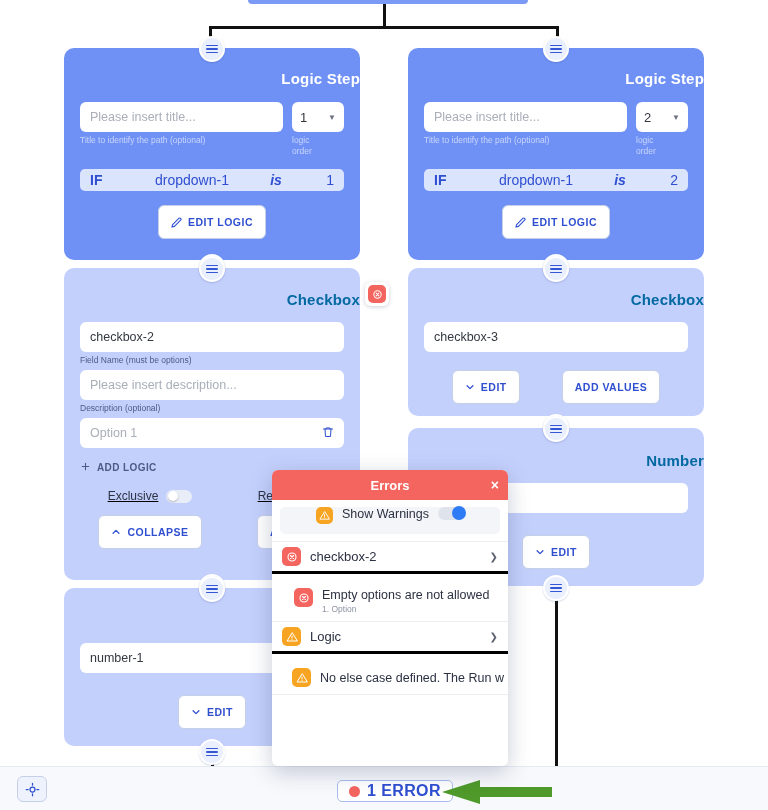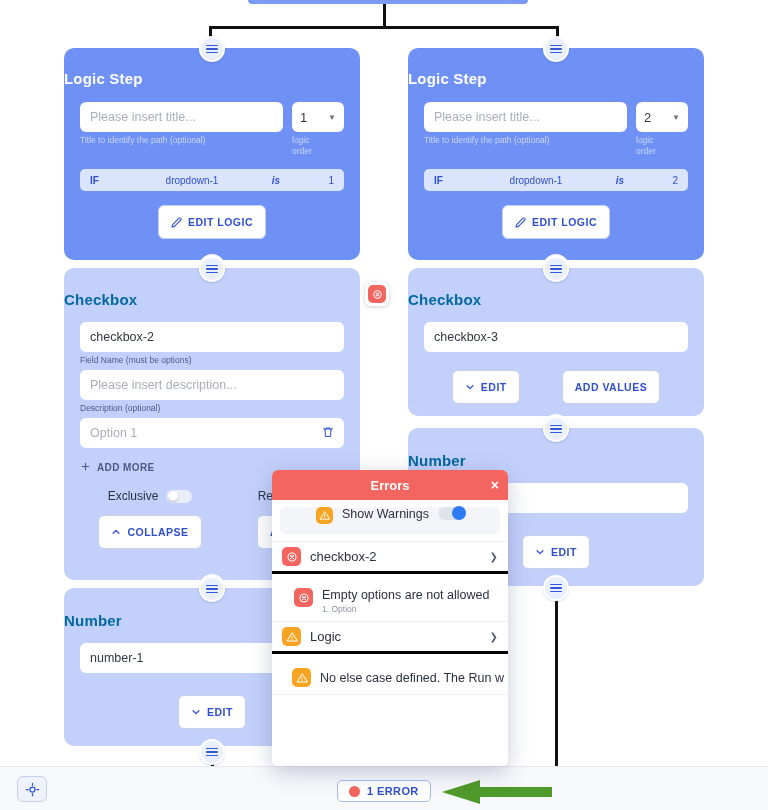--- a/index.html
+++ b/index.html
@@ -26,21 +26,21 @@
     z-index: 6; box-shadow: 0 1px 2px rgba(40,60,120,.18);
   }
   .handle .bars { width: 12px; }
   .handle .bars i { display: block; height: 1.6px; background: #3457d5; margin: 2px 0; border-radius: 1px; }
 
   
   .card { position: absolute; border-radius: 10px; }
   .card-dark { background: #6f91f5; }
   .card-light { background: #c4d0fc; }
   .card-title {
-    text-align: left; font-size: 15px; font-weight: 600;
+    text-align: right; font-size: 15px; font-weight: 600;
     letter-spacing: .2px;
   }
   .card-dark .card-title { color: #ffffff; }
   .card-light .card-title { color: #0369a1; }
 
   .field {
     background: #ffffff; border-radius: 6px; height: 30px;
     display: flex; align-items: center; padding: 0 10px;
     font-size: 12.5px; color: #33373f;
   }
@@ -51,21 +51,21 @@
 
   .selectbox {
     background:#fff; border-radius:6px; height:30px; width:52px;
     display:flex; align-items:center; justify-content:space-between;
     padding: 0 8px; font-size: 13px; color:#33373f;
   }
   .caret { font-size: 8px; color: #6b7180; }
 
   .ifrow {
     background: #dbe4fd; border-radius: 5px; height: 22px;
-    display: flex; align-items: center; font-size: 10px; color:#2f4fd0;
+    display: flex; align-items: center; font-size: 14px; color:#2f4fd0;
   }
   .ifrow .k { width: 56px; padding-left: 10px; font-weight: 700; }
   .ifrow .f { flex: 1; text-align: center; }
   .ifrow .op { width: 56px; text-align: center; font-weight: 700; font-style: italic; }
   .ifrow .v { width: 40px; text-align: right; padding-right: 10px; }
 
   .btn {
     background:#fff; border:1px solid #c5cfe8; border-radius:6px;
     height: 26px; display:inline-flex; align-items:center; justify-content:center;
     gap: 6px; font-size: 10.5px; font-weight: 700; color:#2f4fd0;
@@ -127,21 +127,21 @@
   }
   .focus-btn {
     position:absolute; left:17px; top:9px; width:30px; height:26px;
     background:#eef2fd; border:1px solid #c5cfe8; border-radius:6px;
     display:flex; align-items:center; justify-content:center; cursor:pointer;
   }
   .err-btn {
     position:absolute; left:337px; top:780px; height:22px;
     background:#ffffff; border:1px solid #a9bcf0; border-radius:5px;
     display:flex; align-items:center; gap:7px; padding:0 11px;
-    font-size:11px; font-weight:700; color:#2f4fd0; letter-spacing:.4px;
+    font-size:16px; font-weight:700; color:#2f4fd0; letter-spacing:.4px;
     z-index:35; cursor:pointer;
   }
   .dot { width:11px; height:11px; border-radius:50%; background:#f4655f; }
 
   #green-arrow { position:absolute; left:440px; top:779px; z-index:36; }
 </style>
 </head>
 <body>
 
 <div id="root">
@@ -215,23 +215,23 @@
               <path d="M3 6h18M8 6V4h8v2M6 6l1 15h10l1-15"></path>
             </svg>
         </span>
       </div>
       <div class="addmore" style="margin-top:13px;">
         <span>
           <svg width="11" height="11" viewBox="0 0 24 24" fill="none" stroke="#4b5b83" stroke-width="2.4" stroke-linecap="round">
               <path d="M12 5v14M5 12h14"></path>
             </svg>
         </span>
-        <span>ADD MORE</span>
-      </div>
-      <div style="display:flex; margin-top:15px;">
+        <span>ADD LOGIC</span>
+      </div>
+      <div style="display:flex; margin-top:15px;text-decoration:underline;">
         <div class="toggle-row" style="width:140px; justify-content:center;">
           <span>Exclusive</span>
           <span class="switch">
               <i></i>
             </span>
         </div>
         <div class="toggle-row" style="width:124px; justify-content:center;">
           <span>Required</span>
         </div>
       </div>

